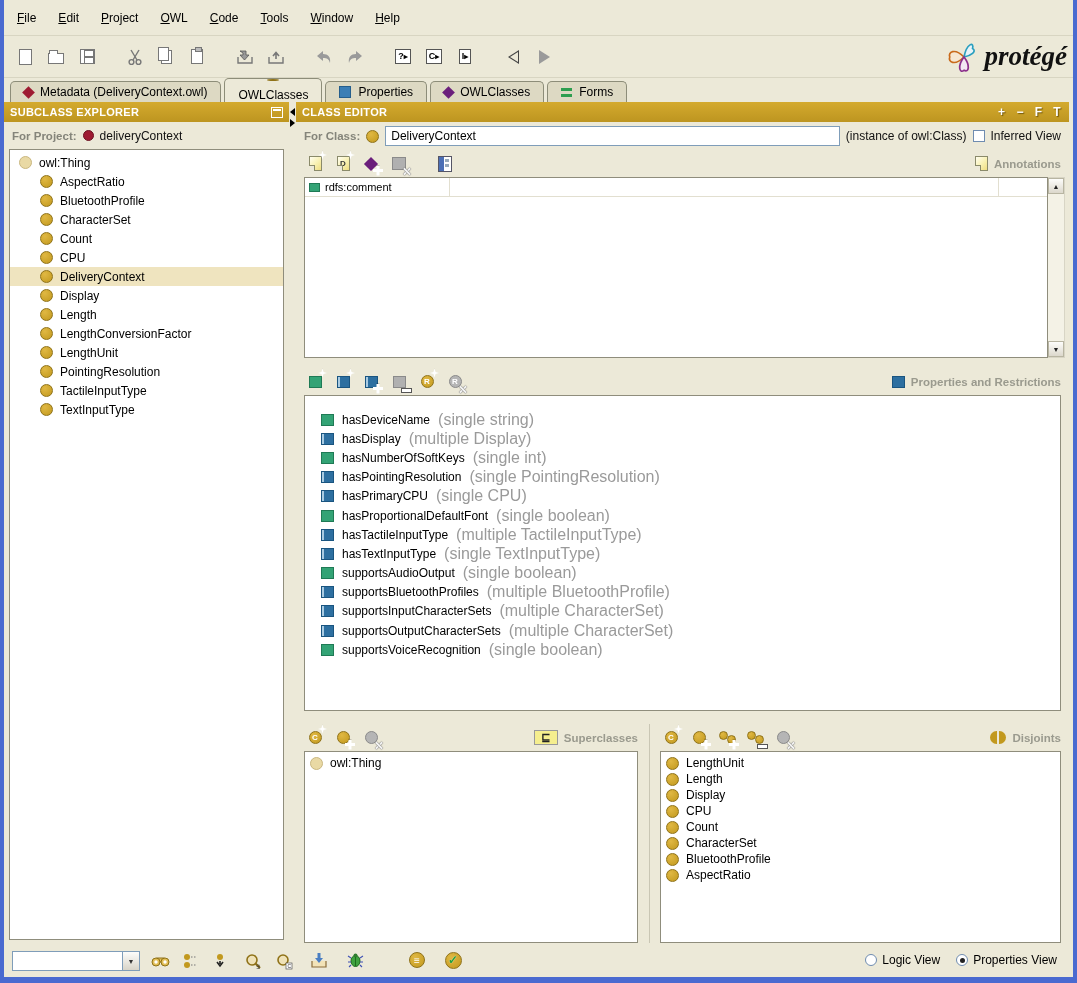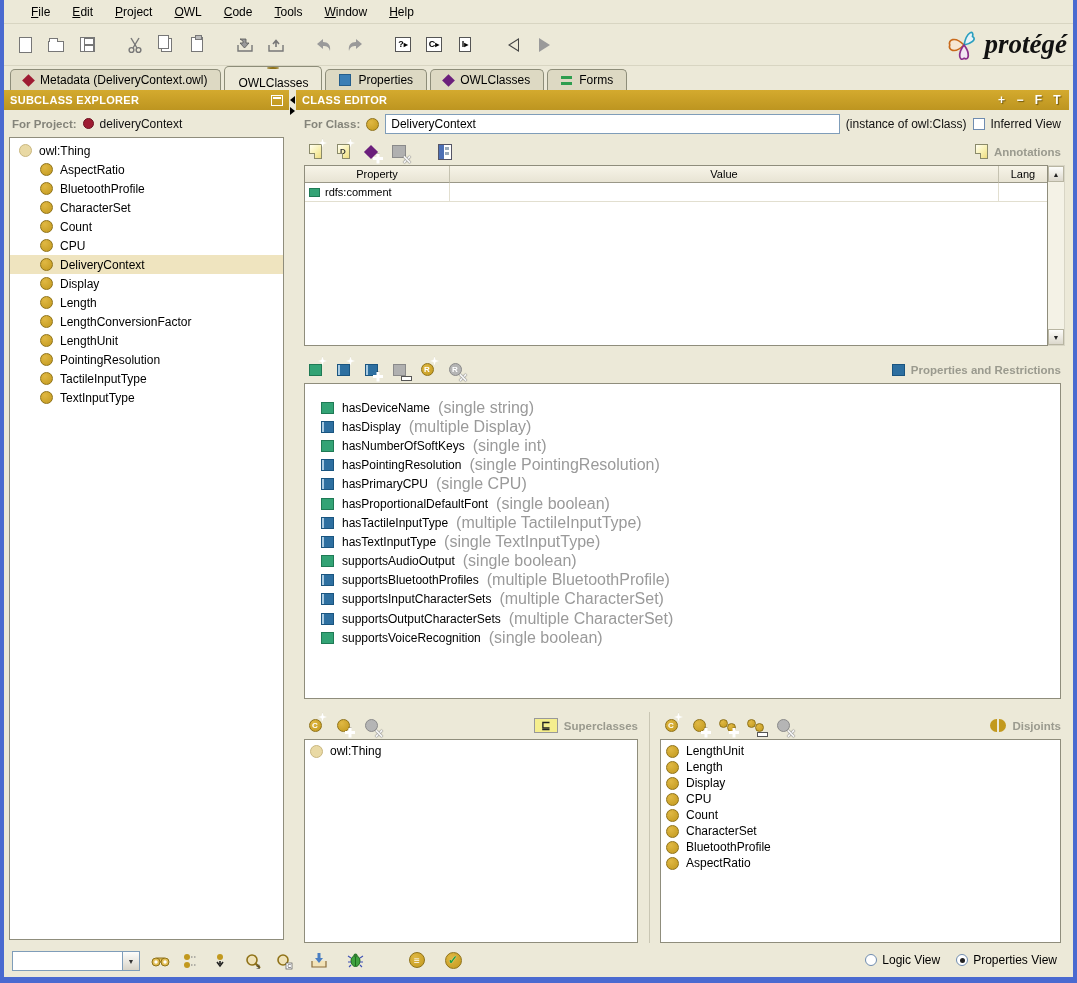--- a/index.html
+++ b/index.html
@@ -20,21 +20,21 @@
     align-items:center; justify-content:center; position:relative; }
   .btn-min,.btn-max { background:linear-gradient(180deg,#7F9FE9,#3D63C9); }
   .btn-close { background:linear-gradient(180deg,#EE9A7F,#CE3E17); }
   .btn-min i { width:8px; height:3px; background:#fff; position:absolute; bottom:4px; left:4px; }
   .btn-max i { width:9px; height:9px; border:2px solid #fff; }
   .btn-close i { position:relative; width:10px; height:10px; }
   .btn-close i::before,.btn-close i::after { content:""; position:absolute; left:4px; top:-1px; width:2px; height:12px; background:#fff; }
   .btn-close i::before { transform:rotate(45deg); } .btn-close i::after { transform:rotate(-45deg); }
 
   
-  .menubar { height:24px; flex:none; display:flex; align-items:center; padding-left:16px; border-bottom:1px solid #D8D5C2; }
+  .menubar { height:36px; flex:none; display:flex; align-items:center; padding-left:2px; border-bottom:1px solid #D8D5C2; }
   .menu-item { display:inline-block; padding:4px 11px; font-size:12px; cursor:default; }
   .menu-item::first-letter { text-decoration:underline; }
 
   
   .toolbar { height:42px; flex:none; display:flex; align-items:center; padding-left:8px; gap:5px; border-bottom:1px solid #D8D5C2; }
   .tbtn { width:26px; height:26px; display:flex; align-items:center; justify-content:center; position:relative; }
   .tsep { width:12px; height:1px; }
   .page { width:13px; height:16px; background:#fff; border:1px solid #777; }
   .folder { width:16px; height:11px; background:#fff; border:1px solid #777; position:relative; margin-top:4px; }
   .folder::before { content:""; position:absolute; top:-4px; left:0; width:7px; height:3px; background:#fff; border:1px solid #777; border-bottom:none; }
@@ -480,25 +480,20 @@
             <span class="formicon"></span>
           </span>
         <span class="secLabel">
           <span class="note"></span>
           <span>Annotations</span>
         </span>
       </div>
 
       <div class="annot-table">
         <div class="table-area">
-          <div class="thead">
-            <span class="th c1">Property</span>
-            <span class="th c2">Value</span>
-            <span class="th c3">Lang</span>
-          </div>
           <div class="trow">
             <span class="td c1">
               <span class="gsq green" style="width:11px;height:9px"></span>
               <span>rdfs:comment</span>
             </span>
             <span class="td c2"></span>
             <span class="td c3"></span>
           </div>
         </div>
         <div class="vscroll">

